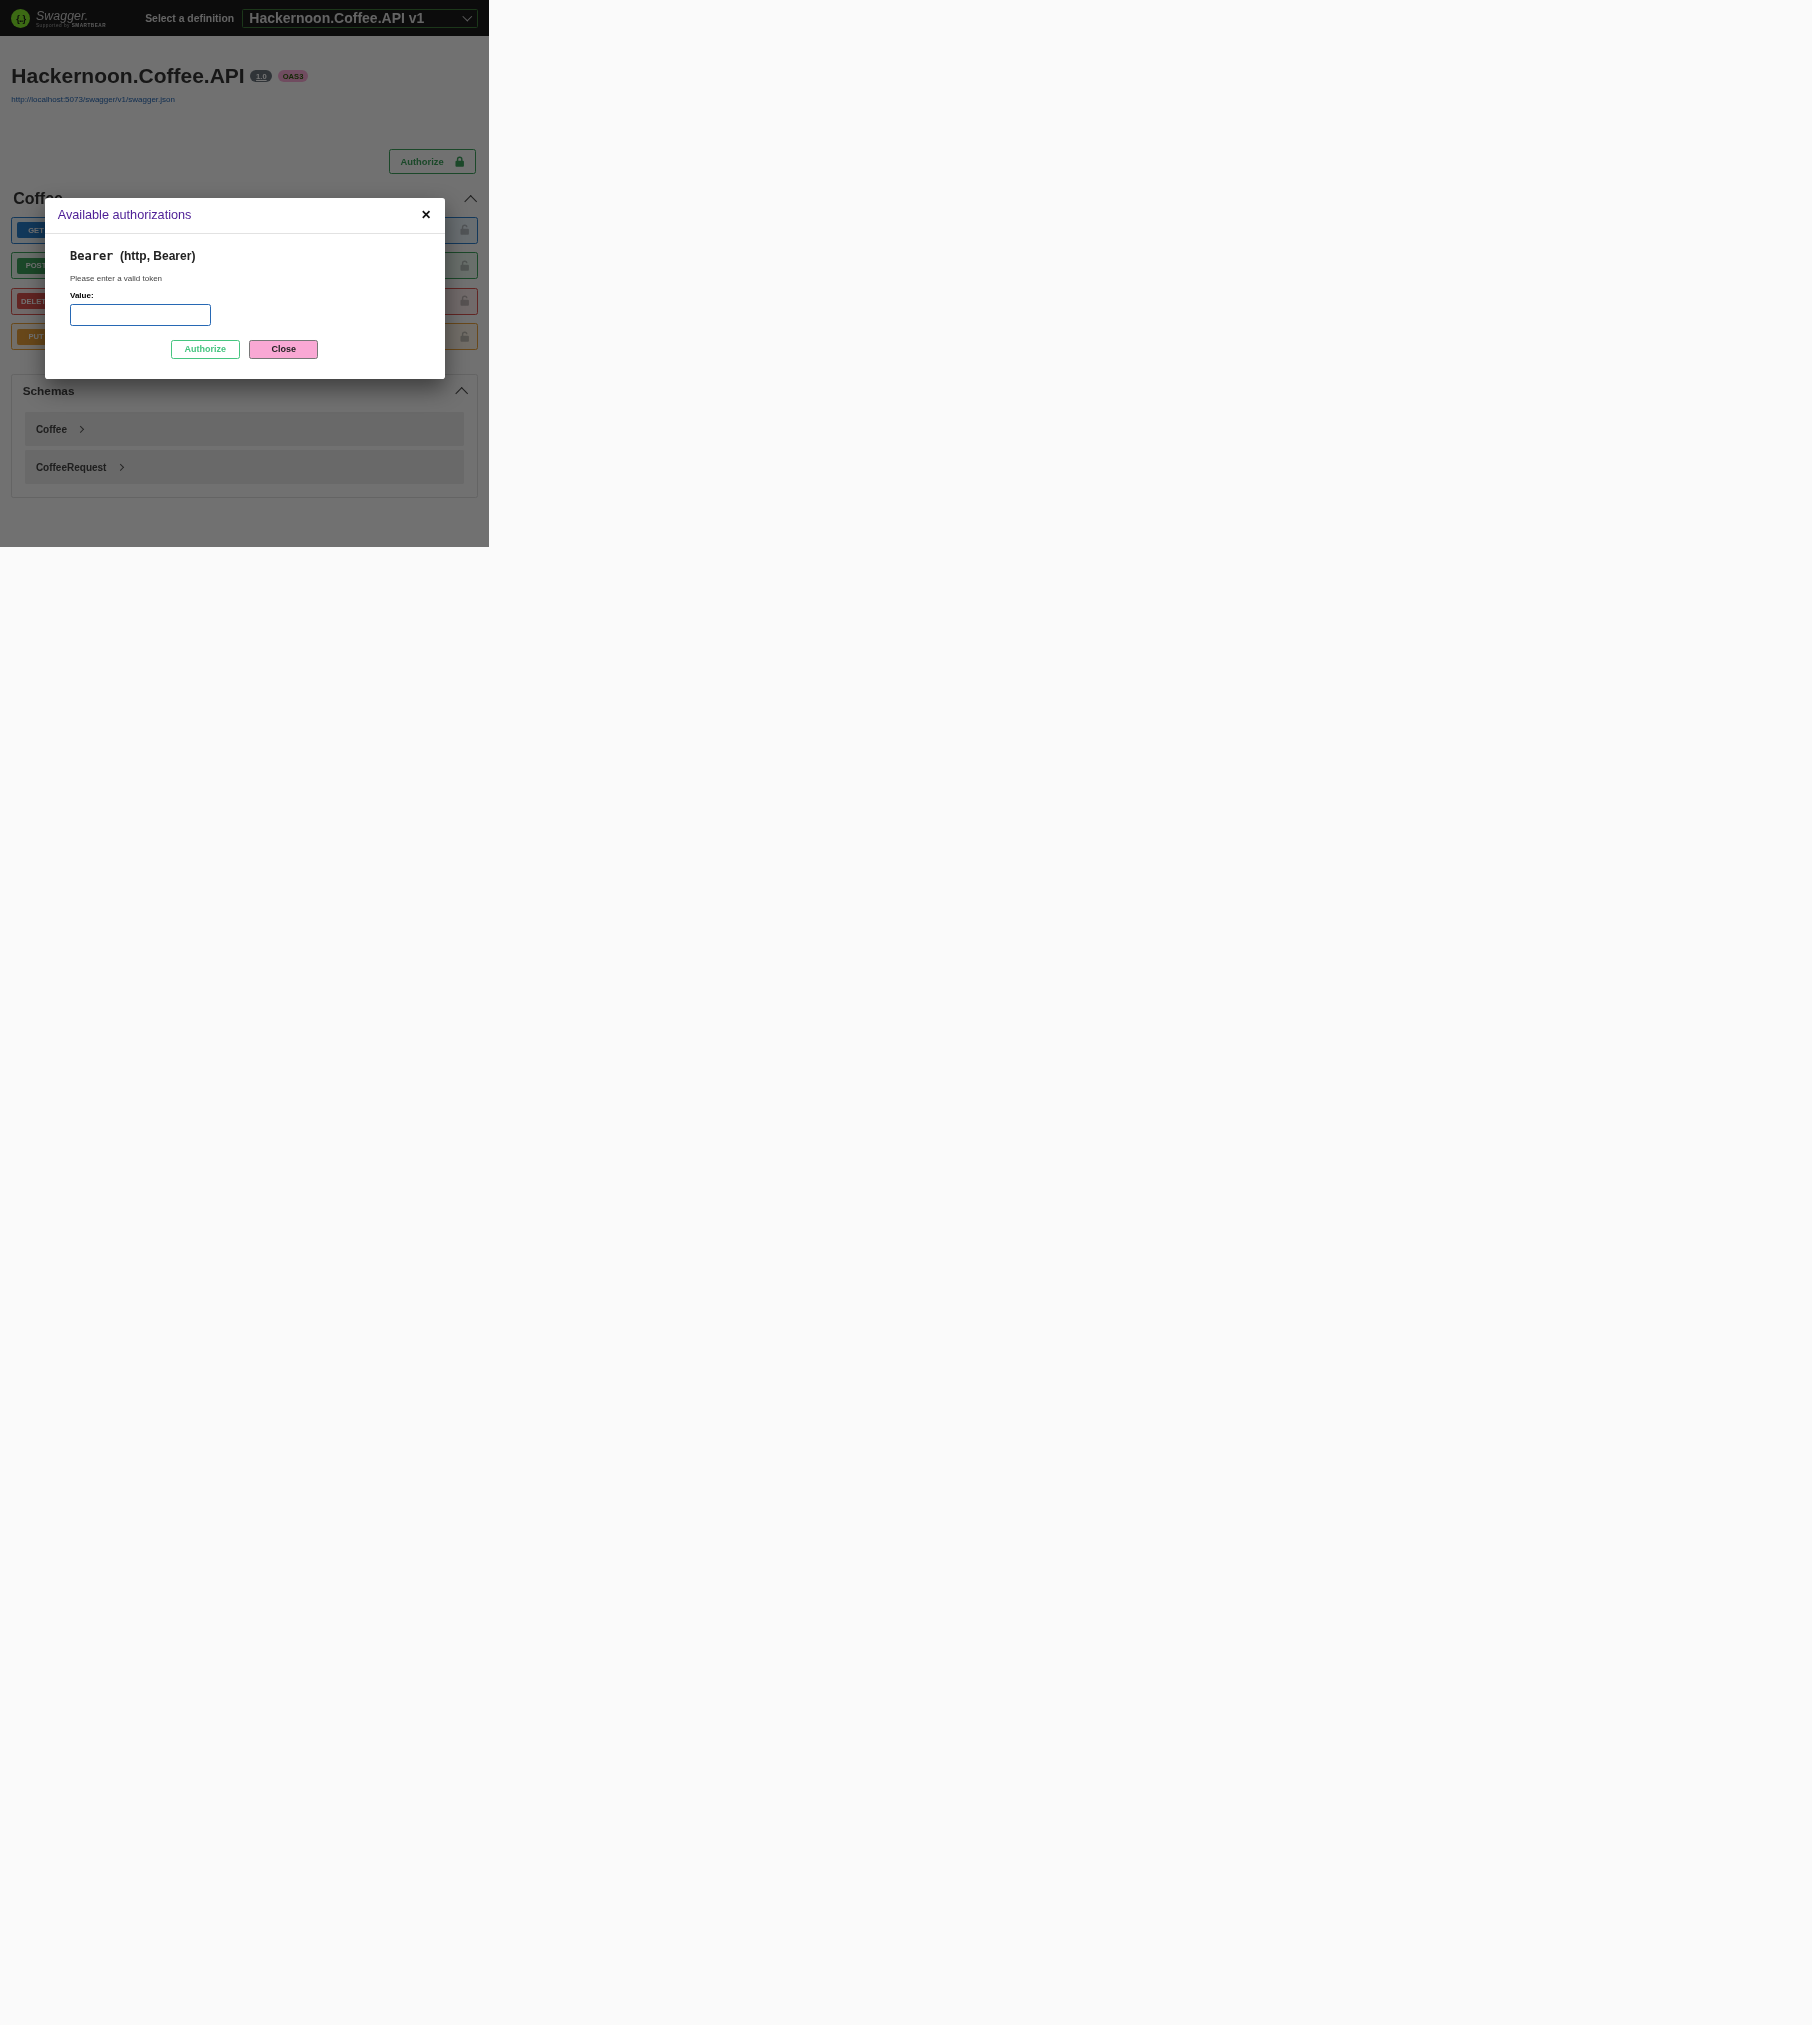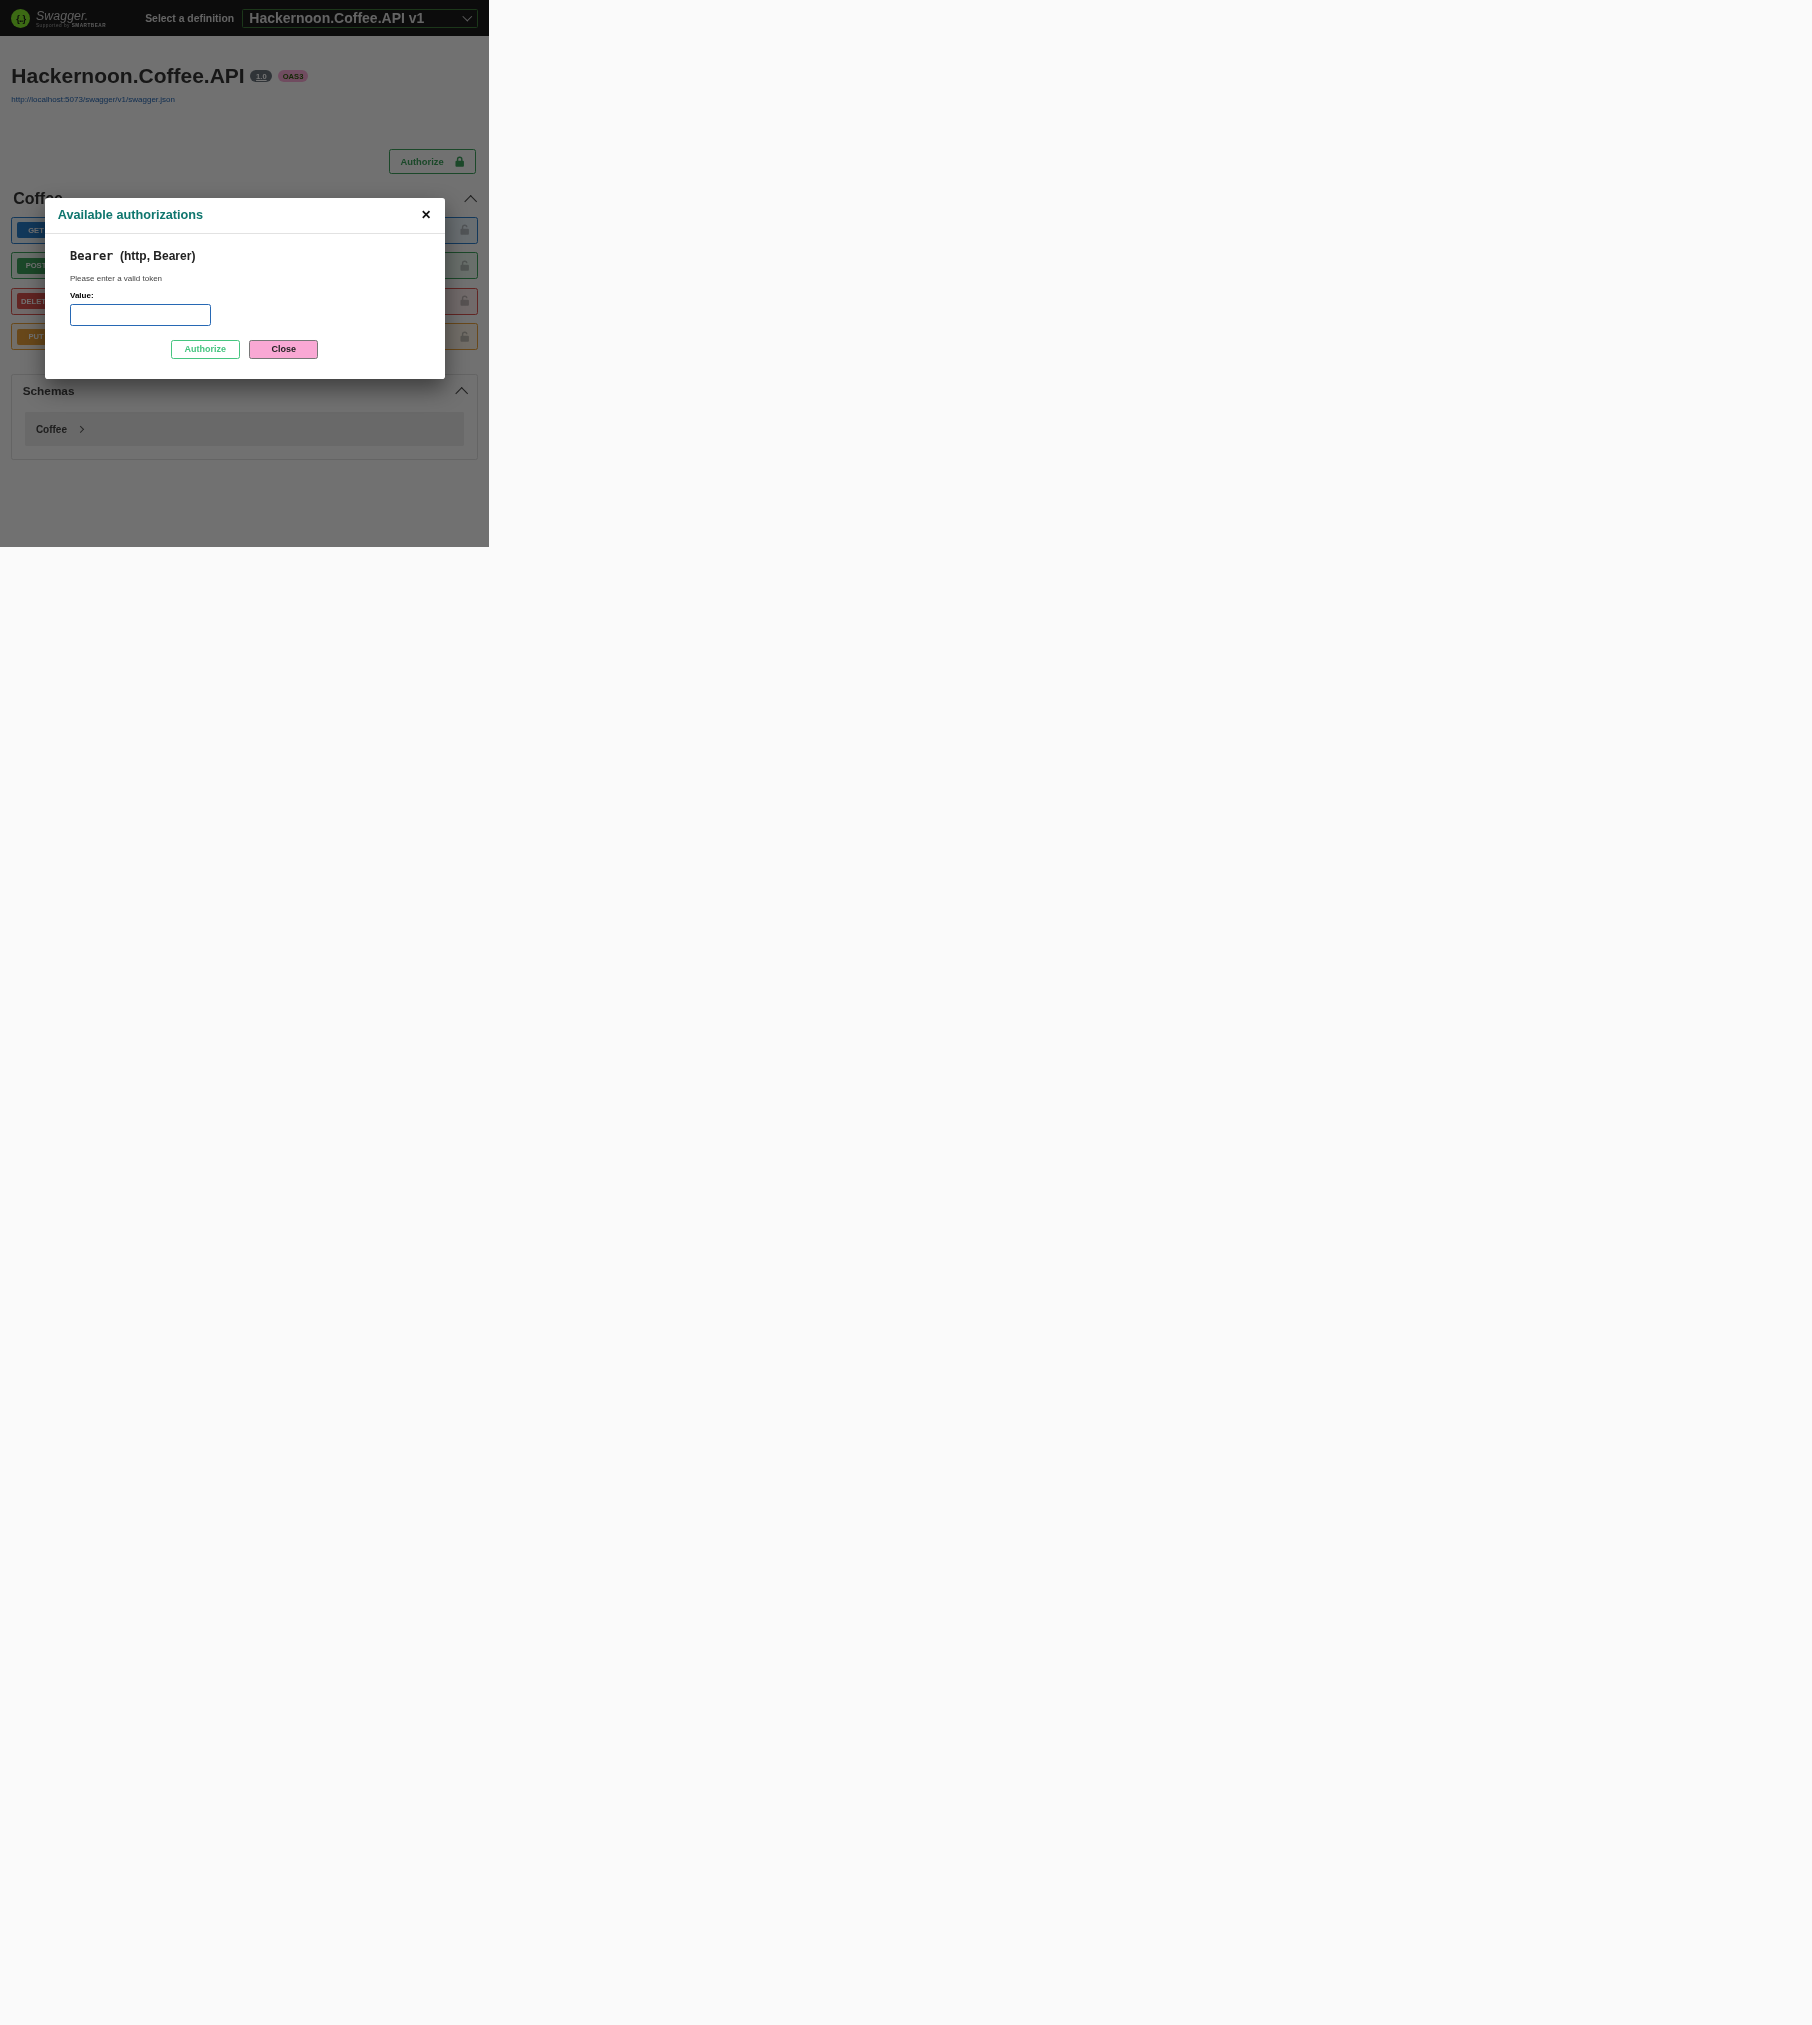--- a/index.html
+++ b/index.html
@@ -99,21 +99,21 @@
     display:flex;align-items:flex-start;justify-content:center;padding-top:198px;
   }
   .modal{
     background:#fff;width:400px;border-radius:2.8px;
     box-shadow:0 9.4px 22.7px rgba(0,0,0,.45);
   }
   .modal-hdr{
     display:flex;align-items:center;justify-content:space-between;
     padding:10.4px 13.2px;border-bottom:0.5px solid #e2e2e2;
   }
-  .modal-title{font-size:12.7px;font-weight:700;color:#0f766e;}
+  .modal-title{font-size:12.7px;font-weight:400;color:#4c1d95;}
   .modal-close{font-size:12.3px;font-weight:800;color:#111;cursor:pointer;line-height:1;}
   .modal-body{padding:15px 25.5px 20px;}
   .scheme-name{font-size:12px;font-weight:700;color:#222;}
   .scheme-name code{font-family:ui-monospace,Menlo,monospace;font-weight:600;}
   .scheme-type{font-weight:800;}
   .scheme-desc{font-size:8px;color:#444;margin-top:11.3px;}
   .val-label{font-size:8px;font-weight:700;margin-top:7.6px;display:block;}
   .val-input{
     width:141px;height:22px;border:0.9px solid #2768b4;border-radius:2.4px;
     margin-top:4.7px;padding:0 5.7px;font-size:8px;outline:none;
@@ -206,20 +206,24 @@
   </div>
 </div>
 
 <div class="schemas-wrap">
   <div class="schemas-hdr">
     <span class="schemas-title">Schemas</span>
     <span class="collapse-up"></span>
   </div>
   <div class="schema-row">
     <span>Coffee</span>
+    <span class="schema-chev"></span>
+  </div>
+  <div class="schema-row">
+    <span>CoffeeRequest</span>
     <span class="schema-chev"></span>
   </div>
 </div>
 
 <div class="overlay">
   <div class="modal">
     <div class="modal-hdr">
       <span class="modal-title">Available authorizations</span>
       <span class="modal-close">✕</span>
     </div>

